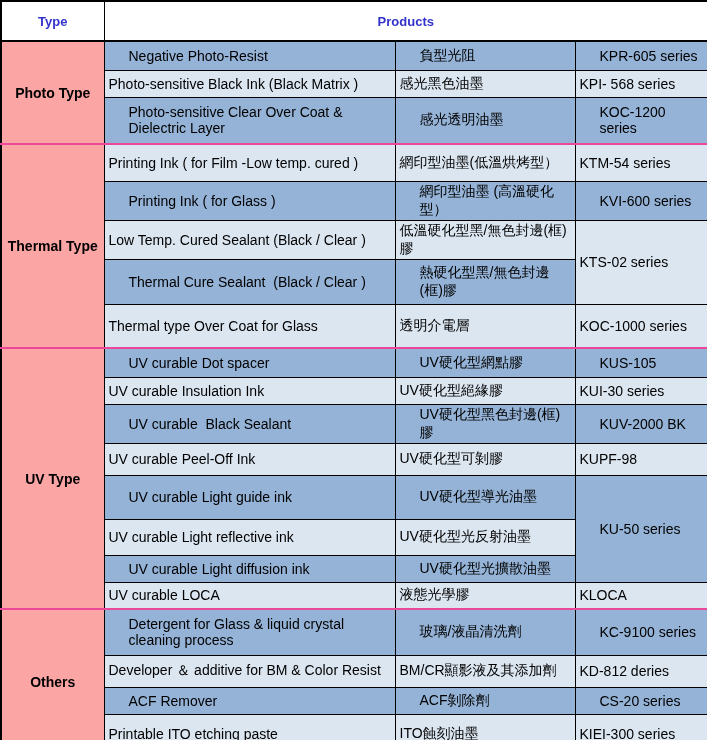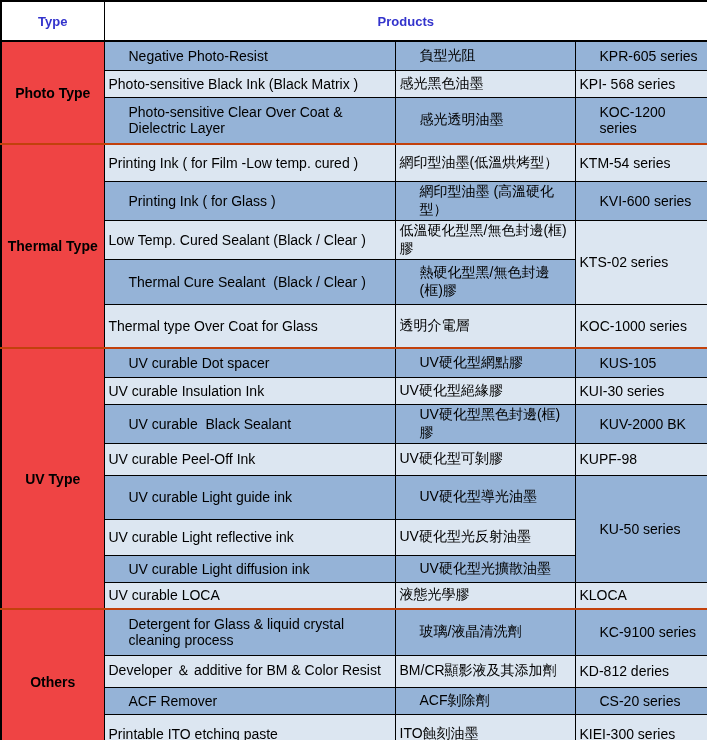--- a/index.html
+++ b/index.html
@@ -29,32 +29,32 @@
   }
   th.hdr {
     background: #ffffff;
     color: #3333cc;
     font-weight: bold;
     font-size: 13px;
     text-align: center;
     border-bottom: 2px solid #000000;
   }
   td.type-label {
-    background: #ef4444;
+    background: #fca5a5;
     font-weight: bold;
     font-size: 14px;
     text-align: center;
     padding: 1px 2px;
   }
   td.en { white-space: pre-wrap; }
   td.zh { white-space: pre-wrap; }
   td.ser { white-space: pre-wrap; }
   .dark  { background: #95b3d7; padding-left: 24px; }
   .light { background: #dce6f1; }
-  tr.gstart > td { border-top: 2px solid #c2410c; }
+  tr.gstart > td { border-top: 2px solid #ec4899; }
 </style>
 </head>
 <body>
 
 <table class="products-table">
   <colgroup>
     <col class="c-type">
       <col class="c-en">
       <col class="c-zh">
       <col class="c-ser">

